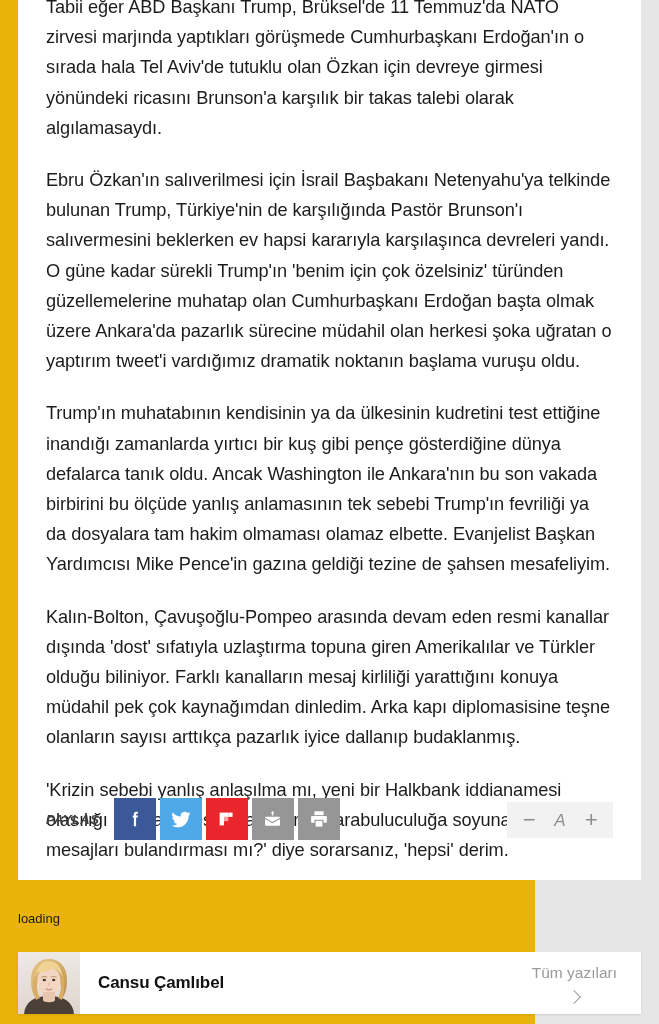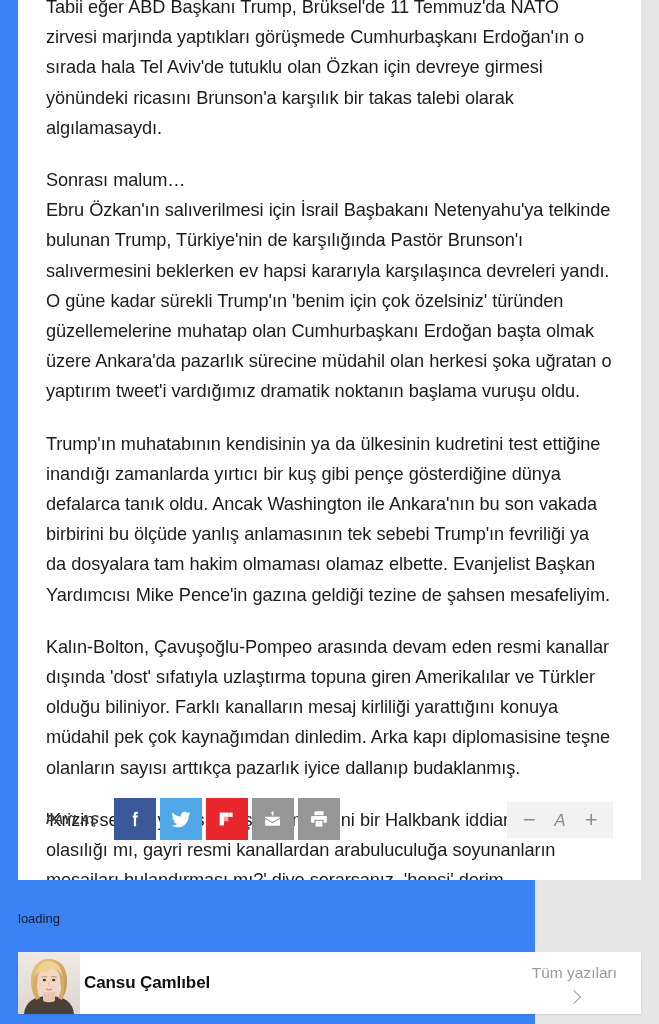--- a/index.html
+++ b/index.html
@@ -13,21 +13,21 @@
     overflow: hidden;
     font-family: "Liberation Sans", sans-serif;
     -webkit-font-smoothing: antialiased;
   }
 
   
   .page {
     position: relative;
     width: 535px;
     height: 1024px;
-    background: #3b82f6;
+    background: #eab308;
     box-sizing: border-box;
   }
 
   
   .article-card {
     position: absolute;
     left: 18px;
     top: -8px;
     width: 623px;
     height: 888px;
@@ -170,21 +170,21 @@
     width: 62px;
     height: 62px;
     flex: 0 0 62px;
     overflow: hidden;
     position: relative;
     background: #d8cfc9;
   }
   .avatar svg { display: block; width: 62px; height: 62px; }
 
   .author-name {
-    margin-left: 4px;
+    margin-left: 18px;
     font-size: 17px;
     font-weight: 700;
     color: #111111;
     letter-spacing: -0.1px;
   }
 
   .author-link {
     margin-left: auto;
     margin-right: 24px;
     display: flex;
@@ -207,21 +207,20 @@
 </style>
 </head>
 <body>
 
 <div class="page">
 
   <div class="article-card">
 
     <div class="article-body">
       <p class="para first">Tabii eğer ABD Başkanı Trump, Brüksel'de 11 Temmuz'da NATO zirvesi marjında yaptıkları görüşmede Cumhurbaşkanı Erdoğan'ın o sırada hala Tel Aviv'de tutuklu olan Özkan için devreye girmesi yönündeki ricasını Brunson'a karşılık bir takas talebi olarak algılamasaydı.</p>
-      <p class="para tight">Sonrası malum…</p>
       <p class="para">Ebru Özkan'ın salıverilmesi için İsrail Başbakanı Netenyahu'ya telkinde bulunan Trump, Türkiye'nin de karşılığında Pastör Brunson'ı salıvermesini beklerken ev hapsi kararıyla karşılaşınca devreleri yandı. O güne kadar sürekli Trump'ın 'benim için çok özelsiniz' türünden güzellemelerine muhatap olan Cumhurbaşkanı Erdoğan başta olmak üzere Ankara'da pazarlık sürecine müdahil olan herkesi şoka uğratan o yaptırım tweet'i vardığımız dramatik noktanın başlama vuruşu oldu.</p>
       <p class="para">Trump'ın muhatabının kendisinin ya da ülkesinin kudretini test ettiğine inandığı zamanlarda yırtıcı bir kuş gibi pençe gösterdiğine dünya defalarca tanık oldu. Ancak Washington ile Ankara'nın bu son vakada birbirini bu ölçüde yanlış anlamasının tek sebebi Trump'ın fevriliği ya da dosyalara tam hakim olmaması olamaz elbette. Evanjelist Başkan Yardımcısı Mike Pence'in gazına geldiği tezine de şahsen mesafeliyim.</p>
       <p class="para">Kalın-Bolton, Çavuşoğlu-Pompeo arasında devam eden resmi kanallar dışında 'dost' sıfatıyla uzlaştırma topuna giren Amerikalılar ve Türkler olduğu biliniyor. Farklı kanalların mesaj kirliliği yarattığını konuya müdahil pek çok kaynağımdan dinledim. Arka kapı diplomasisine teşne olanların sayısı arttıkça pazarlık iyice dallanıp budaklanmış.</p>
       <p class="para">'Krizin sebebi yanlış anlaşılma mı, yeni bir Halkbank iddianamesi olasılığı mı, gayri resmi kanallardan arabuluculuğa soyunanların mesajları bulandırması mı?' diye sorarsanız, 'hepsi' derim.</p>
 
     </div>
 
     <div class="tools-row">
 
       <div class="share-group">

